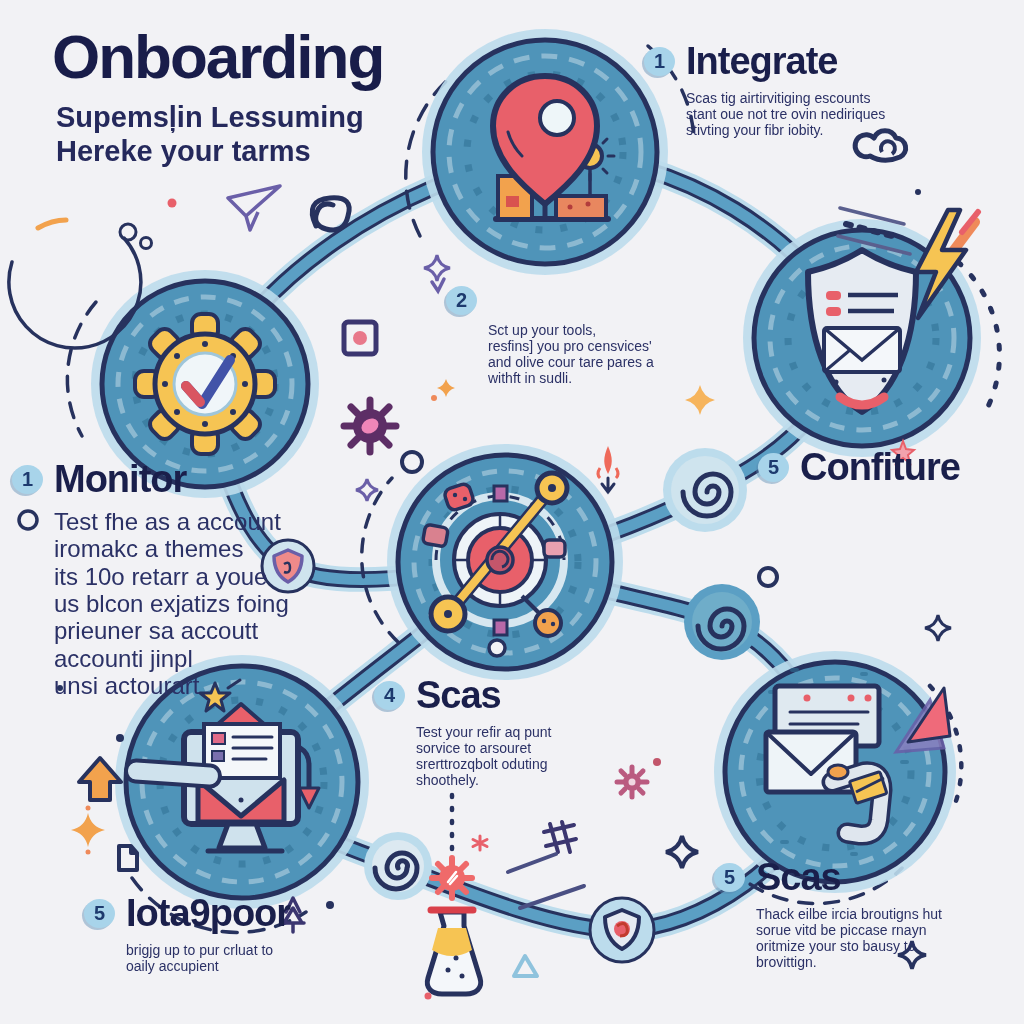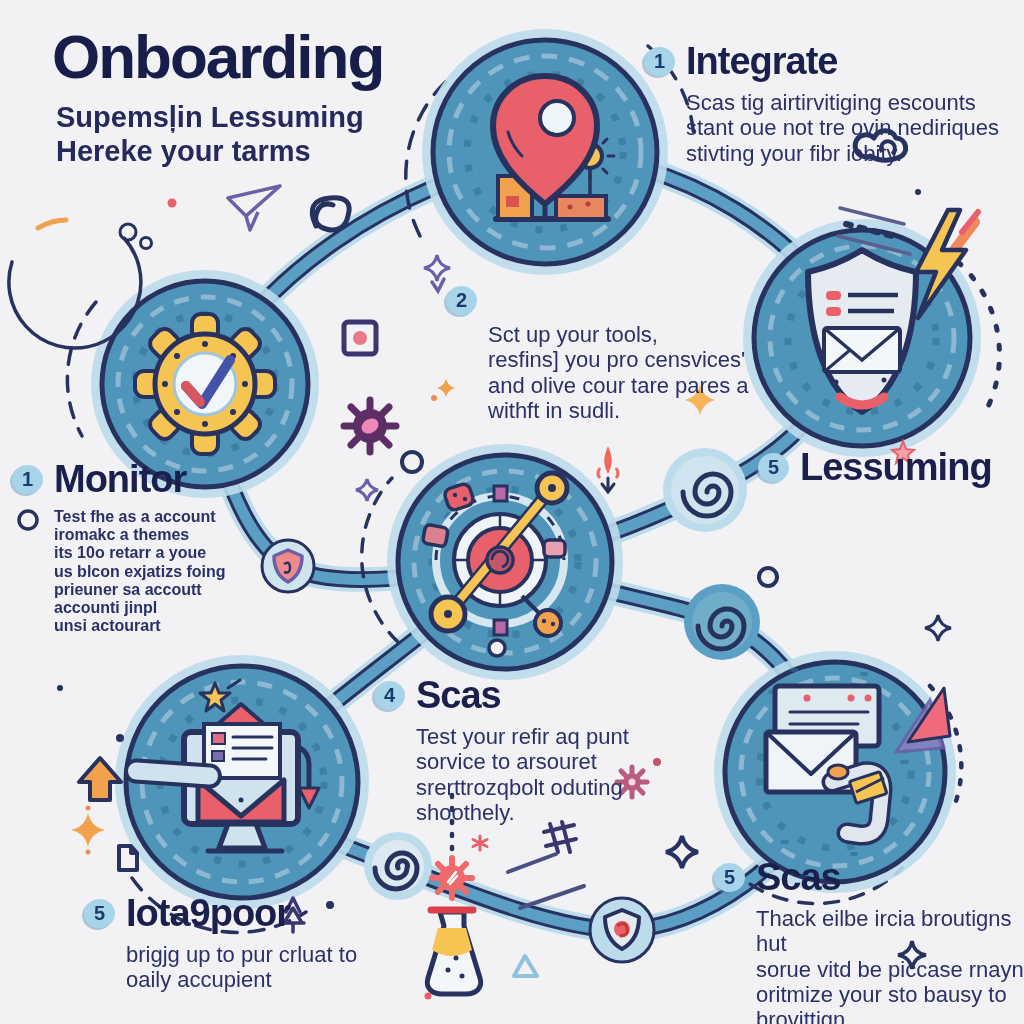--- a/index.html
+++ b/index.html
@@ -23,27 +23,27 @@
   .step{position:absolute;}
   .step-head{display:flex; align-items:center; gap:11px; margin:0;}
   .badge{
     flex:0 0 auto; width:31px; height:29px; border-radius:50%;
     background:#a8d4ea; color:#1d3a6e; font-weight:800; font-size:20px;
     display:flex; align-items:center; justify-content:center;
     box-shadow:-2px 2px 0 rgba(90,140,180,0.45);
   }
   .heading{margin:0; font-size:38px; font-weight:800; color:#1a1f4b; letter-spacing:-1px;}
   .body{
-    margin:7px 0 0 42px; font-size:22px; line-height:1.15; font-weight:500;
+    margin:7px 0 0 42px; font-size:14px; line-height:1.15; font-weight:500;
     color:#2b3166; white-space:pre-line;
   }
   #step-confiture{left:644px; top:40px; width:360px;}
   #step-authenticate{left:446px; top:286px; width:330px;}
   #step-monitor{left:12px; top:458px; width:280px;}
-  #step-monitor .body{font-size:16px; line-height:1.14;font-weight:bold;}
+  #step-monitor .body{font-size:24px; line-height:1.14;}
   #step-integrate{left:758px; top:446px; width:260px;}
   #step-sited{left:374px; top:674px; width:310px;}
   #step-iota{left:84px; top:892px; width:330px;}
   #step-sentu{left:714px; top:856px; width:310px;}
 </style>
 </head>
 <body>
 
 <div id="canvas">
 
@@ -493,21 +493,21 @@
 its 10o retarr a youe
 us blcon exjatizs foing
 prieuner sa accoutt
 accounti jinpl
 unsi actourart</div>
   </div>
 
   <div class="step" id="step-integrate">
     <div class="step-head">
       <span class="badge">5</span>
-      <h2 class="heading">Lessuming</h2>
+      <h2 class="heading">Confiture</h2>
     </div>
   </div>
 
   <div class="step" id="step-sited">
     <div class="step-head">
       <span class="badge">4</span>
       <h2 class="heading">Scas</h2>
     </div>
     <div class="body">Test your refir aq punt
 sorvice to arsouret

